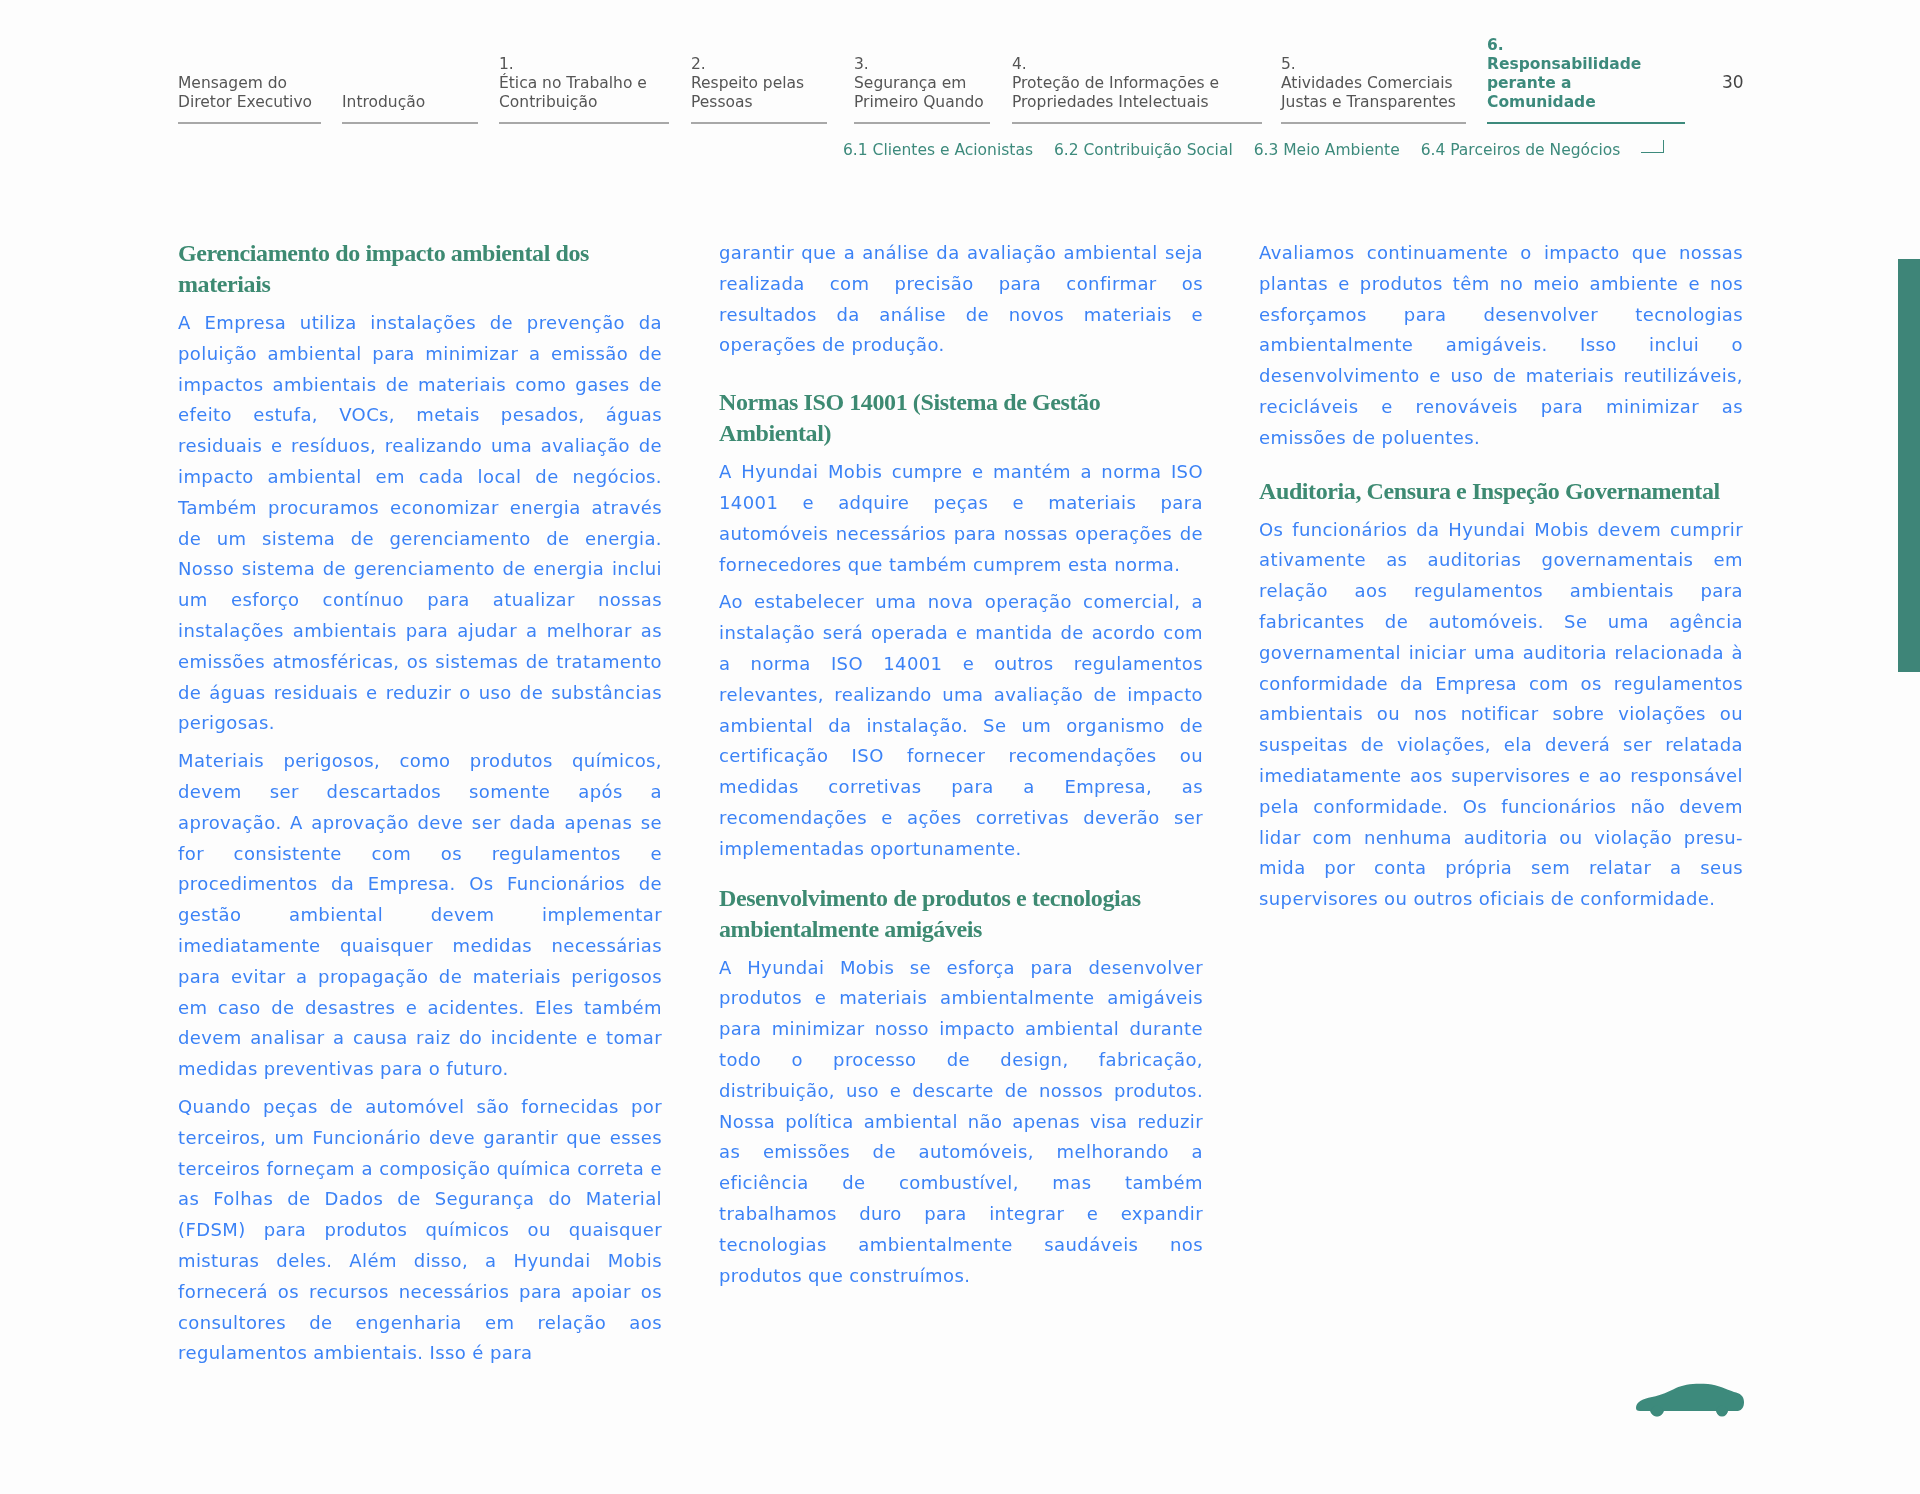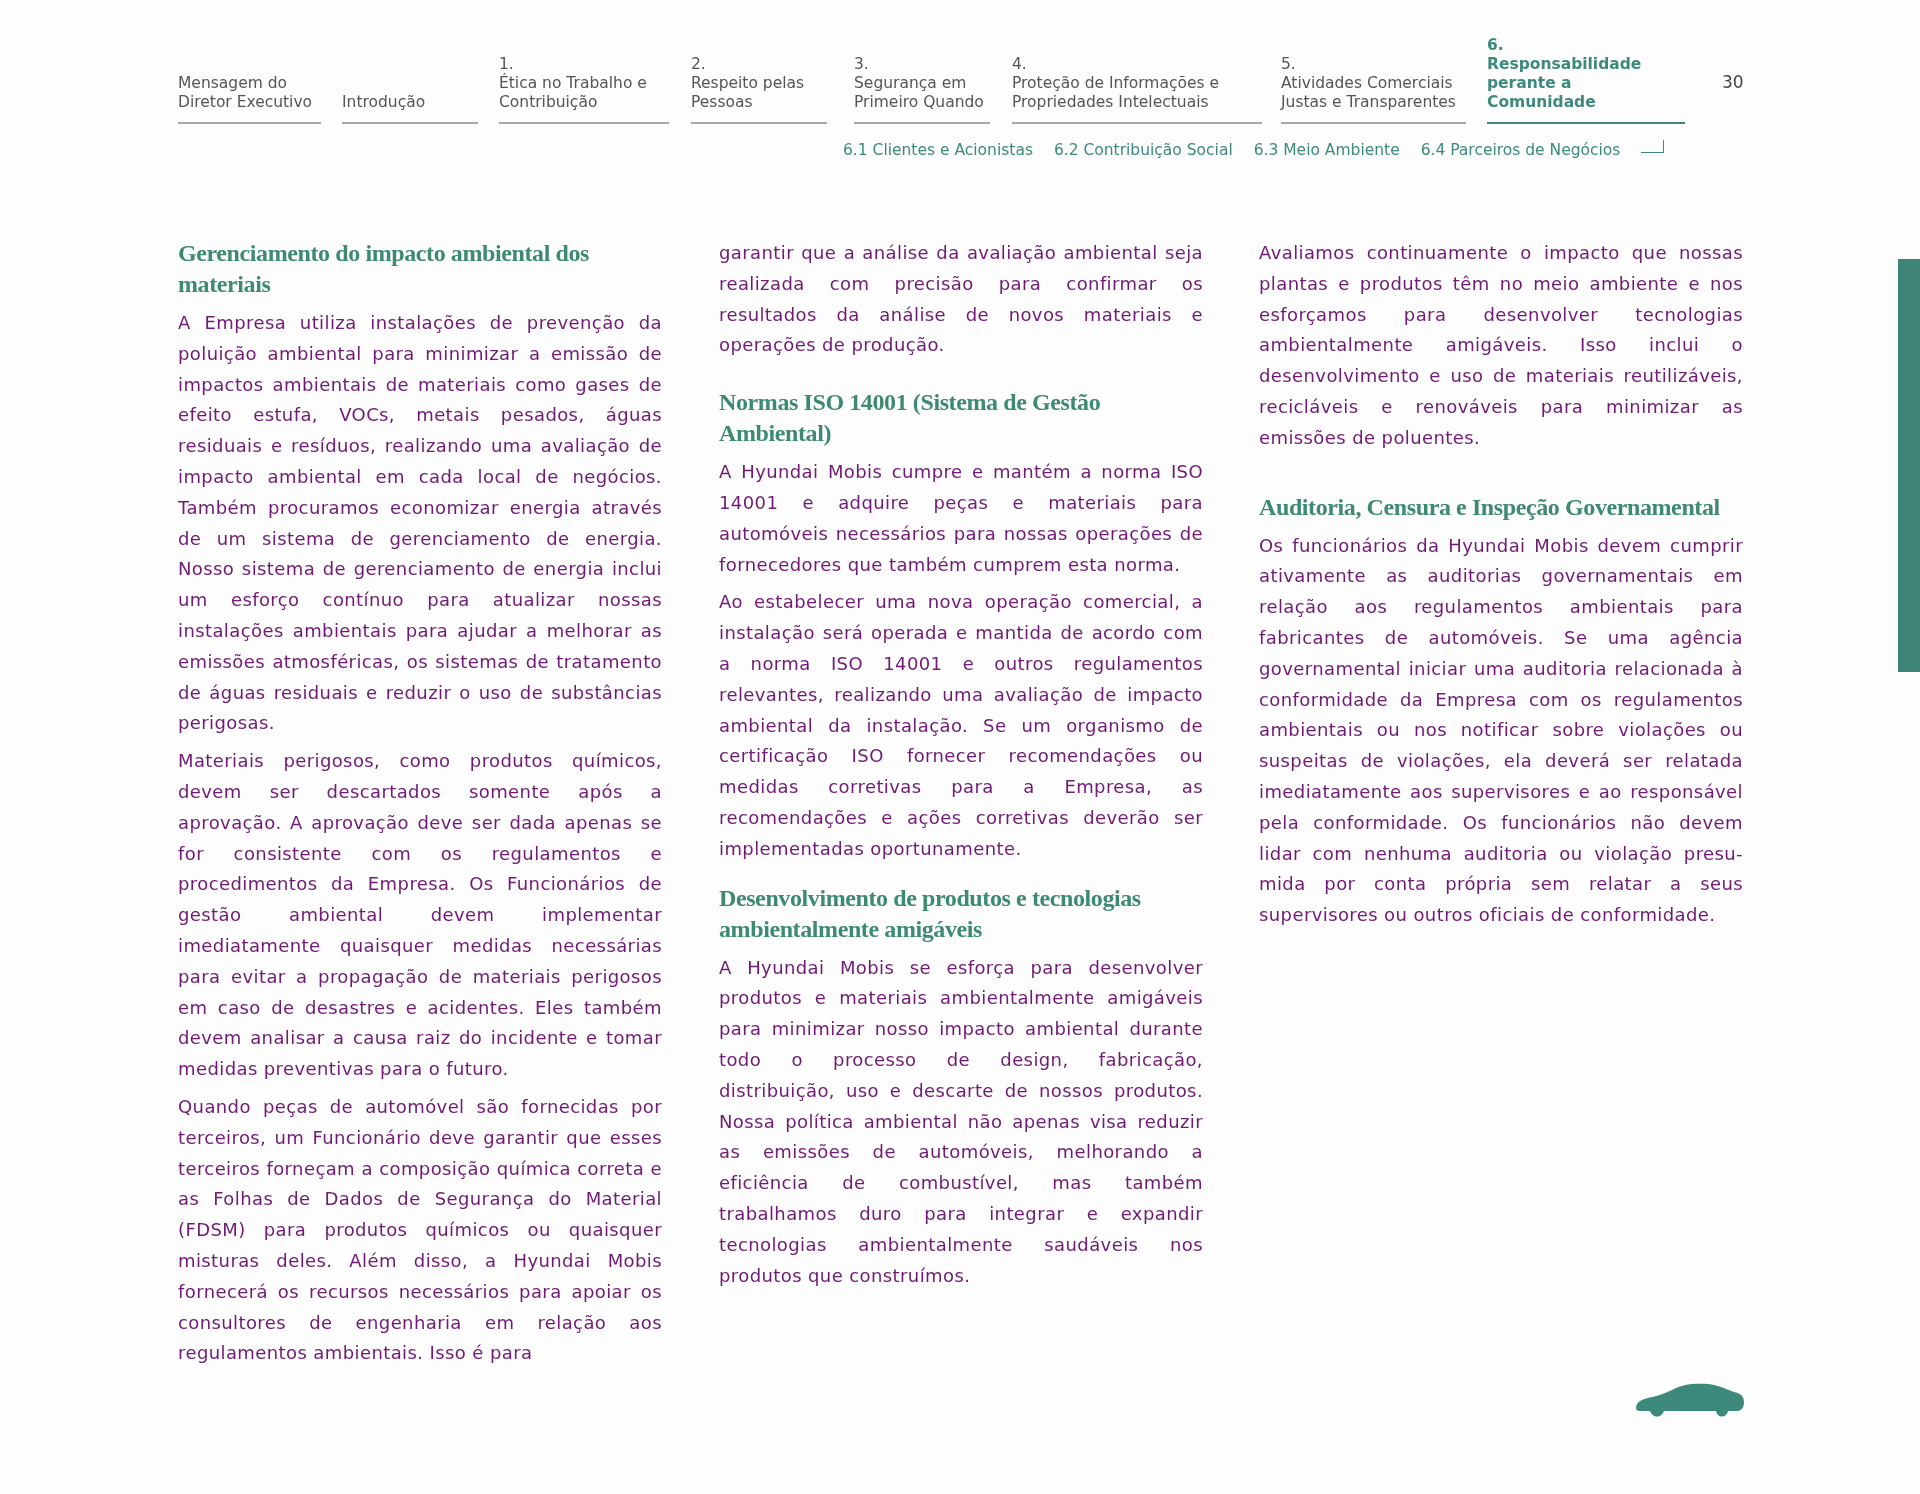--- a/index.html
+++ b/index.html
@@ -26,21 +26,21 @@
   .col1 { left: 178px; }
   .col2 { left: 719px; }
   .col3 { left: 1259px; }
   h2 {
     font-family: Liberation Serif, serif; color: #3d8a72;
     font-size: 24px; line-height: 31px; margin: 0 0 8px 0; font-weight: bold; letter-spacing: -0.4px;
   }
   h2.spaced { margin-top: 26px; }
   p {
     margin: 0 0 7px 0; font-size: 18px; line-height: 30.8px; text-align: justify;
-    letter-spacing: 0.4px; color: #701a75;
+    letter-spacing: 0.4px; color: #3b82f6;
   }
   .sidebar-bar { position: absolute; left: 1898px; top: 259px; width: 22px; height: 413px; background: #3e8578; }
   .car { position: absolute; left: 1634px; top: 1382px; width: 112px; height: 38px; }
 </style>
 </head>
 <body>
 
 <nav class="topnav">
   <div class="navitem" style="left:0; width:143px;">
     <span>Mensagem do</span><br>
@@ -102,21 +102,21 @@
   <p>garantir que a análise da avaliação ambiental seja realizada com precisão para confirmar os resultados da análise de novos materiais e operações de produção.</p>
   <h2 class="spaced">Normas ISO 14001 (Sistema de Gestão Ambiental)</h2>
   <p>A Hyundai Mobis cumpre e mantém a norma ISO 14001 e adquire peças e materiais para automóveis necessários para nossas operações de fornecedores que também cumprem esta norma.</p>
   <p>Ao estabelecer uma nova operação comercial, a instalação será operada e mantida de acordo com a norma ISO 14001 e outros regulamentos relevantes, realizando uma avaliação de impacto ambiental da instalação. Se um organismo de certificação ISO fornecer recomendações ou medidas corretivas para a Empresa, as recomendações e ações corretivas deverão ser implementadas oportunamente.</p>
   <h2 class="spaced" style="margin-top:18px;">Desenvolvimento de produtos e tecnologias ambientalmente amigáveis</h2>
   <p>A Hyundai Mobis se esforça para desenvolver produtos e materiais ambientalmente amigáveis para minimizar nosso impacto ambiental durante todo o processo de design, fabricação, distribuição, uso e descarte de nossos produtos. Nossa política ambiental não apenas visa reduzir as emissões de automóveis, melhorando a eficiência de combustível, mas também trabalhamos duro para integrar e expandir tecnologias ambientalmente saudáveis nos produtos que construímos.</p>
 </section>
 
 <section class="col col3">
   <p>Avaliamos continuamente o impacto que nossas plantas e produtos têm no meio ambiente e nos esforçamos para desenvolver tecnologias ambientalmente amigáveis. Isso inclui o desenvolvimento e uso de materiais reutilizáveis, recicláveis e renováveis para minimizar as emissões de poluentes.</p>
-  <h2 class="spaced" style="margin-top:38px;">Auditoria, Censura e Inspeção Governamental</h2>
+  <h2 class="spaced" style="margin-top:22px;">Auditoria, Censura e Inspeção Governamental</h2>
   <p>Os funcionários da Hyundai Mobis devem cumprir ativamente as auditorias governamentais em relação aos regulamentos ambientais para fabricantes de automóveis. Se uma agência governamental iniciar uma auditoria relacionada à conformidade da Empresa com os regulamentos ambientais ou nos notificar sobre violações ou suspeitas de violações, ela deverá ser relatada imediatamente aos supervisores e ao responsável pela conformidade. Os funcionários não devem lidar com nenhuma auditoria ou violação presu- mida por conta própria sem relatar a seus supervisores ou outros oficiais de conformidade.</p>
 </section>
 
 <div class="sidebar-bar"></div>
 
 <svg class="car" viewBox="0 0 112 38">
   <path d="M2 26 C2 20 8 17 18 15 C28 13 34 10 42 6 C50 2 62 1 74 2 C84 3 92 7 100 10 C106 11 110 14 110 20 C110 25 108 28 104 29 L94 29 C93 35 84 36 82 29 L30 29 C28 36 18 36 16 29 L6 29 C3 29 2 28 2 26 Z" fill="#3d8a7c"></path>
   <circle cx="23" cy="29" r="5.5" fill="#3d8a7c"></circle>
   <circle cx="88" cy="29" r="5.5" fill="#3d8a7c"></circle>
 </svg>

